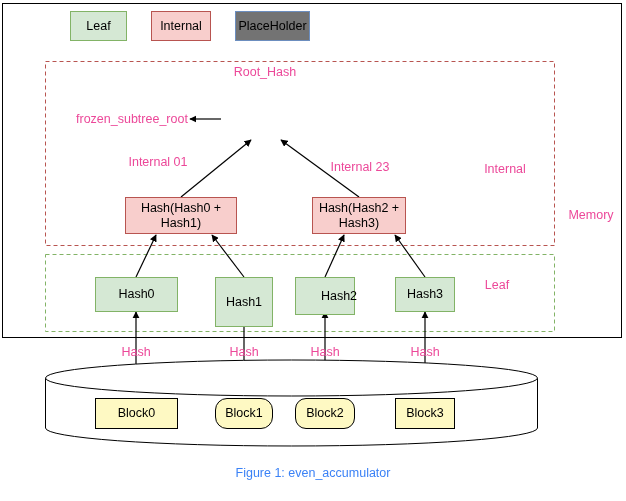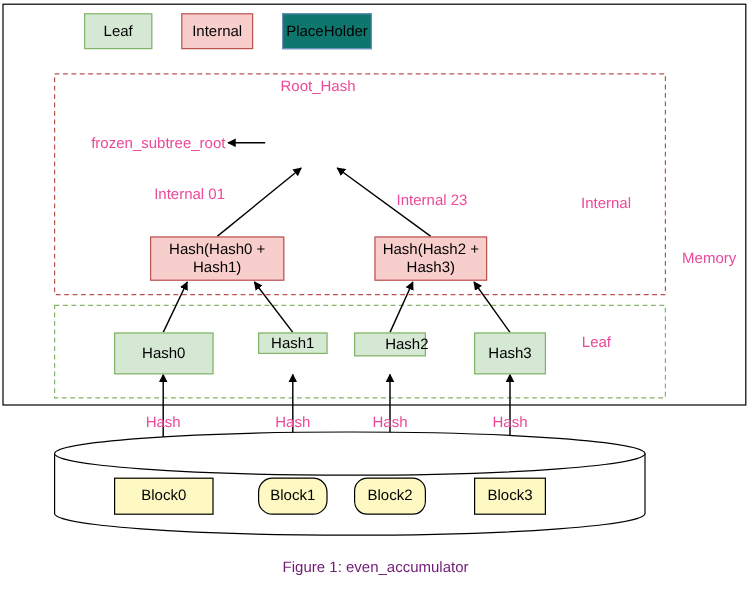--- a/index.html
+++ b/index.html
@@ -41,40 +41,40 @@
   }
   .leaf-node {
     background: #d5e8d4;
     border-color: #82b366;
   }
   .internal-node {
     background: #f8cecc;
     border-color: #b85450;
   }
   .placeholder-node {
-    background: #0f766e;
+    background: #737373;
     border-color: #6c8ebf;
   }
   .plain-node {
     background: #fef9c3;
     border-color: #000000;
   }
   .free-label {
     position: absolute;
     font-size: 12.5px;
     line-height: 15px;
     color: #ec4899;
     text-align: center;
     white-space: pre-line;
     z-index: 4;
   }
   .caption {
     position: absolute;
     font-size: 12.5px;
-    color: #701a75;
+    color: #3b82f6;
     text-align: center;
     width: 626px;
     left: 0;
     z-index: 4;
   }
 </style>
 </head>
 <body>
 
 <div id="canvas">
@@ -138,24 +138,24 @@
 Hash3)</span>
   </div>
 
   <div class="free-label" style="left:465px; top:162px; width:80px;">Internal</div>
   <div class="free-label" style="left:558px; top:208px; width:66px;">Memory</div>
   <div class="free-label" style="left:462px; top:278px; width:70px;">Leaf</div>
 
   <div class="node leaf-node" style="left:95px; top:277px; width:83px; height:35px;">
     <span>Hash0</span>
   </div>
-  <div class="node leaf-node" style="left:215px; top:277px; width:58px; height:18px;">
+  <div class="node leaf-node" style="left:215px; top:277px; width:58px; height:50px;">
     <span>Hash1</span>
   </div>
-  <div class="node leaf-node" style="left:295px; top:277px; width:60px; height:20px;padding-left:28px;">
+  <div class="node leaf-node" style="left:295px; top:277px; width:60px; height:38px;padding-left:28px;">
     <span>Hash2</span>
   </div>
   <div class="node leaf-node" style="left:395px; top:277px; width:60px; height:35px;">
     <span>Hash3</span>
   </div>
 
   <div class="free-label" style="left:106px; top:345px; width:60px;">Hash</div>
   <div class="free-label" style="left:214px; top:345px; width:60px;">Hash</div>
   <div class="free-label" style="left:295px; top:345px; width:60px;">Hash</div>
   <div class="free-label" style="left:395px; top:345px; width:60px;">Hash</div>

